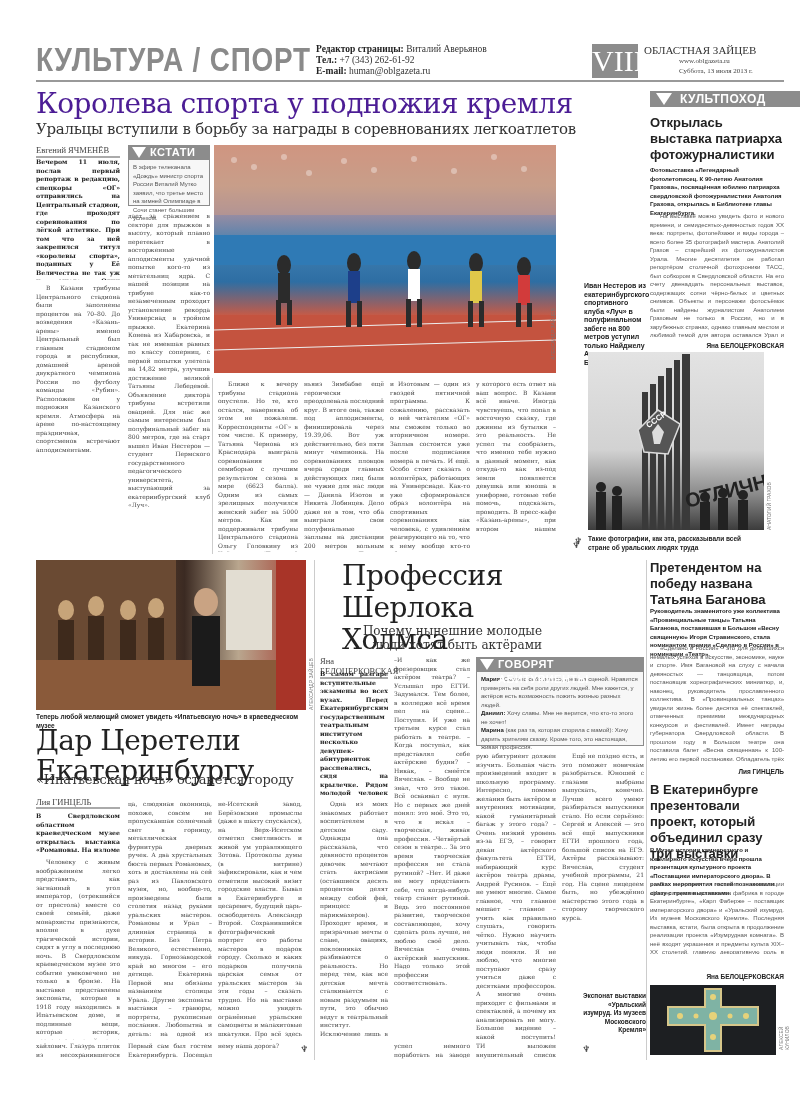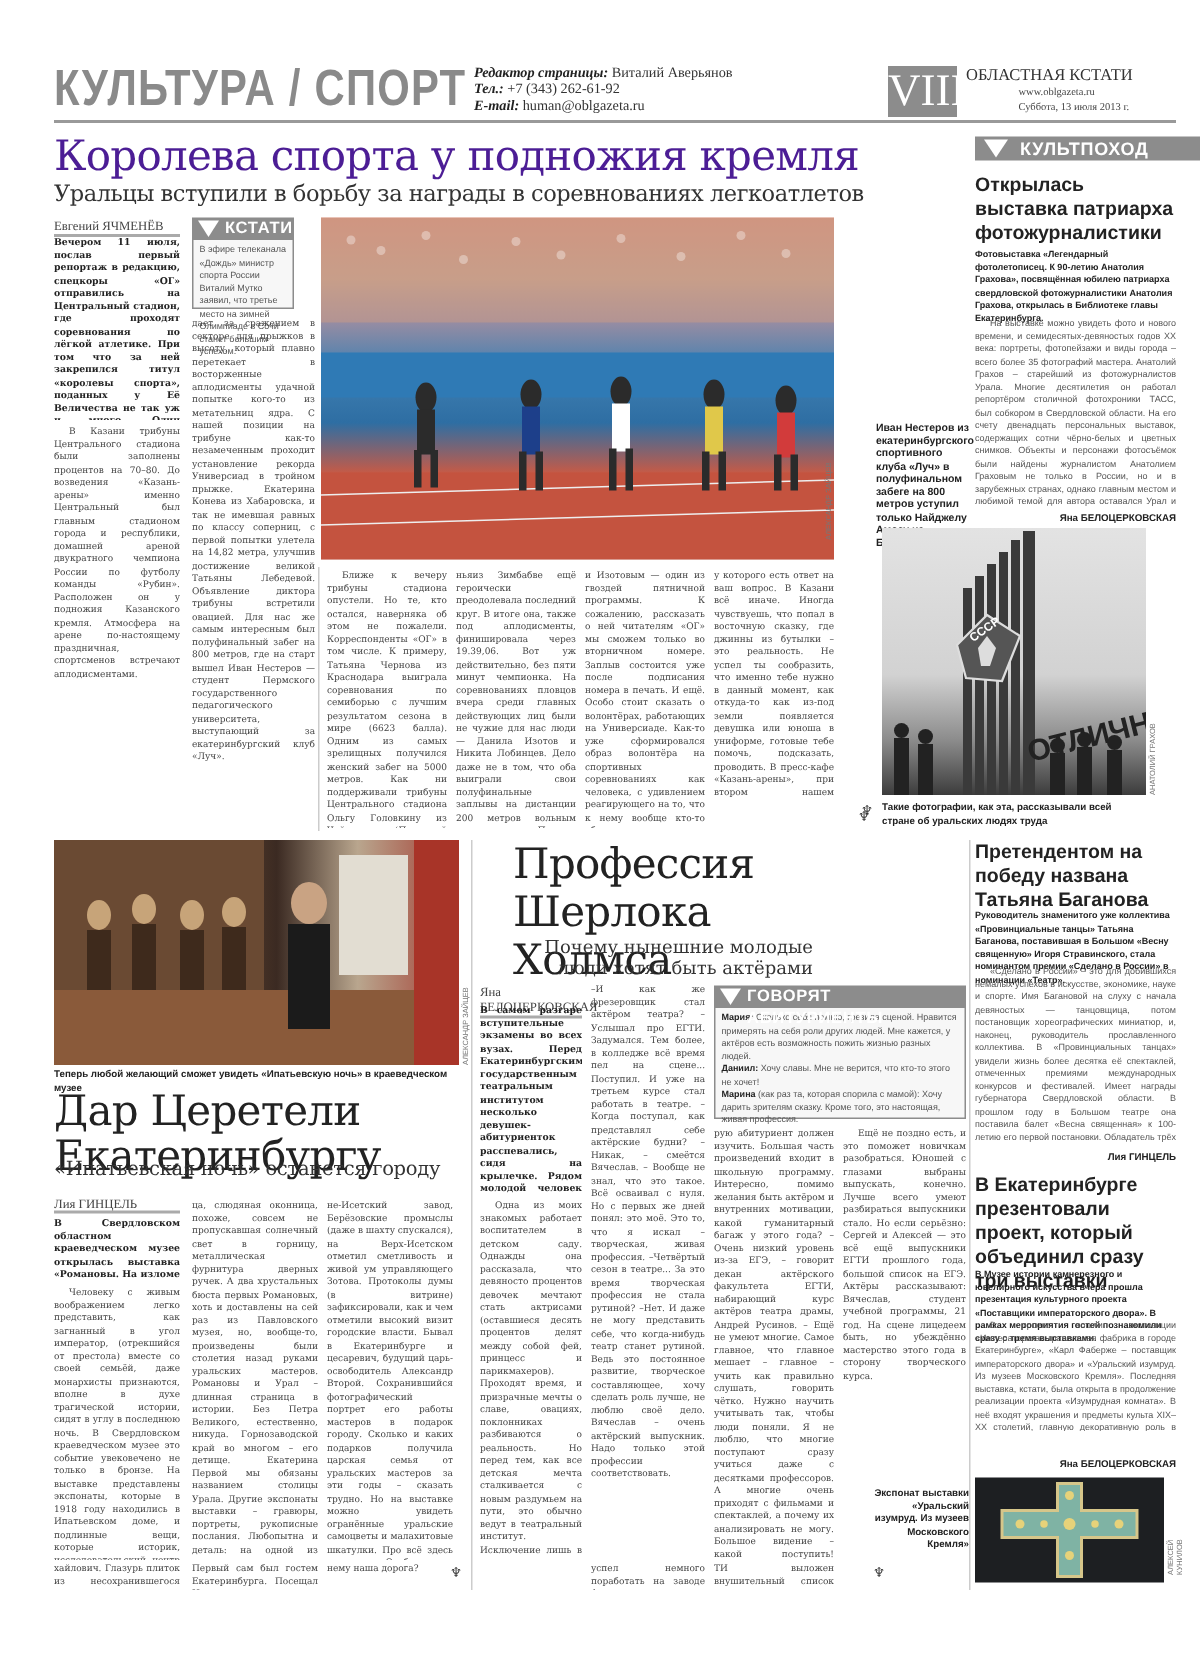--- a/index.html
+++ b/index.html
@@ -4,21 +4,21 @@
 <style>
   * { box-sizing: border-box; margin: 0; padding: 0; }
   html, body { width: 800px; height: 1108px; background: #fff; overflow: hidden; }
   body { position: relative; font-family: "DejaVu Serif", serif; color: #222; }
   .abs { position: absolute; }
   .dserif { font-family: "DejaVu Serif", serif; }
 
   
   #section-title { left: 36px; top: 40px; font-family: "Liberation Sans", sans-serif; font-weight: bold; font-size: 34px; color: #8a8a8a; letter-spacing: 1px; transform: scaleX(0.82); transform-origin: left top; white-space: nowrap; }
   #editor-block { left: 316px; top: 44px; font-family: "Liberation Serif", serif; font-size: 9.5px; line-height: 11px; color: #333; }
-  #editor-block b { color: #222; font-style: italic; }
+  #editor-block b { color: #222; }
   #page-num { left: 592px; top: 44px; width: 46px; height: 34px; background: #8c8c8c; color: #fff; font-family: "Liberation Serif", serif; font-size: 30px; line-height: 34px; text-align: center; }
   #paper-name { left: 644px; top: 44px; font-family: "Liberation Serif", serif; font-size: 11px; color: #333; line-height: 12px; }
   #paper-name .small { font-size: 7px; line-height: 10px; color: #444; margin-left: 35px; }
   #masthead-rule { left: 36px; top: 80px; width: 748px; height: 2px; background: #999; }
 
   
   #h1 { left: 36px; top: 88px; font-size: 28px; line-height: 32px; color: #4c1d95; font-family: "DejaVu Serif", serif; letter-spacing: -0.5px; }
   #h1-sub { left: 36px; top: 120px; font-size: 15px; line-height: 18px; color: #333; font-family: "DejaVu Serif", serif; letter-spacing: -0.3px; }
 
   .byline { font-family: "Liberation Serif", serif; font-size: 8.5px; color: #444; border-top: 2px solid #aaa; padding-top: 1px; }
@@ -45,36 +45,36 @@
 <body>
 
 <div class="abs" id="section-title">КУЛЬТУРА / СПОРТ</div>
 <div class="abs" id="editor-block">
   <div><b>Редактор страницы:</b> <span>Виталий Аверьянов</span></div>
   <div><b>Тел.:</b> <span>+7 (343) 262-61-92</span></div>
   <div><b>E-mail:</b> <span>human@oblgazeta.ru</span></div>
 </div>
 <div class="abs" id="page-num">VIII</div>
 <div class="abs" id="paper-name">
-  <div>ОБЛАСТНАЯ КСТАТИ</div>
+  <div>ОБЛАСТНАЯ ЗАЙЦЕВ</div>
   <div class="small">www.oblgazeta.ru</div>
   <div class="small">Суббота, 13 июля 2013 г.</div>
 </div>
 <div class="abs" id="masthead-rule"></div>
 
 <div class="abs" id="h1">Королева спорта у подножия кремля</div>
 <div class="abs" id="h1-sub">Уральцы вступили в борьбу за награды в соревнованиях легкоатлетов</div>
 
 <div class="abs byline-top" style="left:36px;top:145px;width:84px;">Евгений ЯЧМЕНЁВ</div>
 <div class="abs col lead" style="left:36px;top:158px;width:84px;height:122px;font-size:6.2px;">Вечером 11 июля, послав первый репортаж в редакцию, спецкоры «ОГ» отправились на Центральный стадион, где проходят соревнования по лёгкой атлетике. При том что за ней закрепился титул «королевы спорта», поданных у Её Величества не так уж и много. Один знакомый спортивный функционер делился как-то впечатлением от посещения чемпионата России в Челябинске: «Знаешь, сколько там было зрителей?.. Я один!».</div>
 <div class="abs col" style="left:36px;top:284px;width:84px;height:270px;">
     <p>В Казани трибуны Центрального стадиона были заполнены процентов на 70–80. До возведения «Казань-арены» именно Центральный был главным стадионом города и республики, домашней ареной двукратного чемпиона России по футболу команды «Рубин». Расположен он у подножия Казанского кремля. Атмосфера на арене по-настоящему праздничная, спортсменов встречают аплодисментами.</p>
   </div>
 
-<div class="abs" style="left:128px;top:145px;width:68px;">
+<div class="abs" style="left:128px;top:145px;width:82px;">
   <div class="boxhead"><span class="tri"></span><span>КСТАТИ</span></div>
   <div class="box" style="height:46px;">В эфире телеканала «Дождь» министр спорта России Виталий Мутко заявил, что третье место на зимней Олимпиаде в Сочи станет большим успехом.</div>
 </div>
 <div class="abs col" style="left:128px;top:212px;width:82px;height:342px;">
     <p style="text-indent:0">дает за сражением в секторе для прыжков в высоту, который плавно перетекает в восторженные аплодисменты удачной попытке кого-то из метательниц ядра. С нашей позиции на трибуне как-то незамеченным проходит установление рекорда Универсиад в тройном прыжке. Екатерина Конева из Хабаровска, и так не имевшая равных по классу соперниц, с первой попытки улетела на 14,82 метра, улучшив достижение великой Татьяны Лебедевой. Объявление диктора трибуны встретили овацией. Для нас же самым интересным был полуфинальный забег на 800 метров, где на старт вышел Иван Нестеров — студент Пермского государственного педагогического университета, выступающий за екатеринбургский клуб «Луч».</p>
   </div>
 
 <div class="abs photo" style="left:214px;top:145px;width:342px;height:228px;background:linear-gradient(180deg,#d98f7a 0%,#c7a28d 18%,#9a8da2 30%,#3f7fb2 45%,#2e6ea3 60%,#c85a45 75%,#b94e3c 100%);">
   <svg width="342" height="228" viewBox="0 0 342 228">
     <rect x="0" y="0" width="342" height="70" fill="#c99a86" opacity="0.55"></rect>

